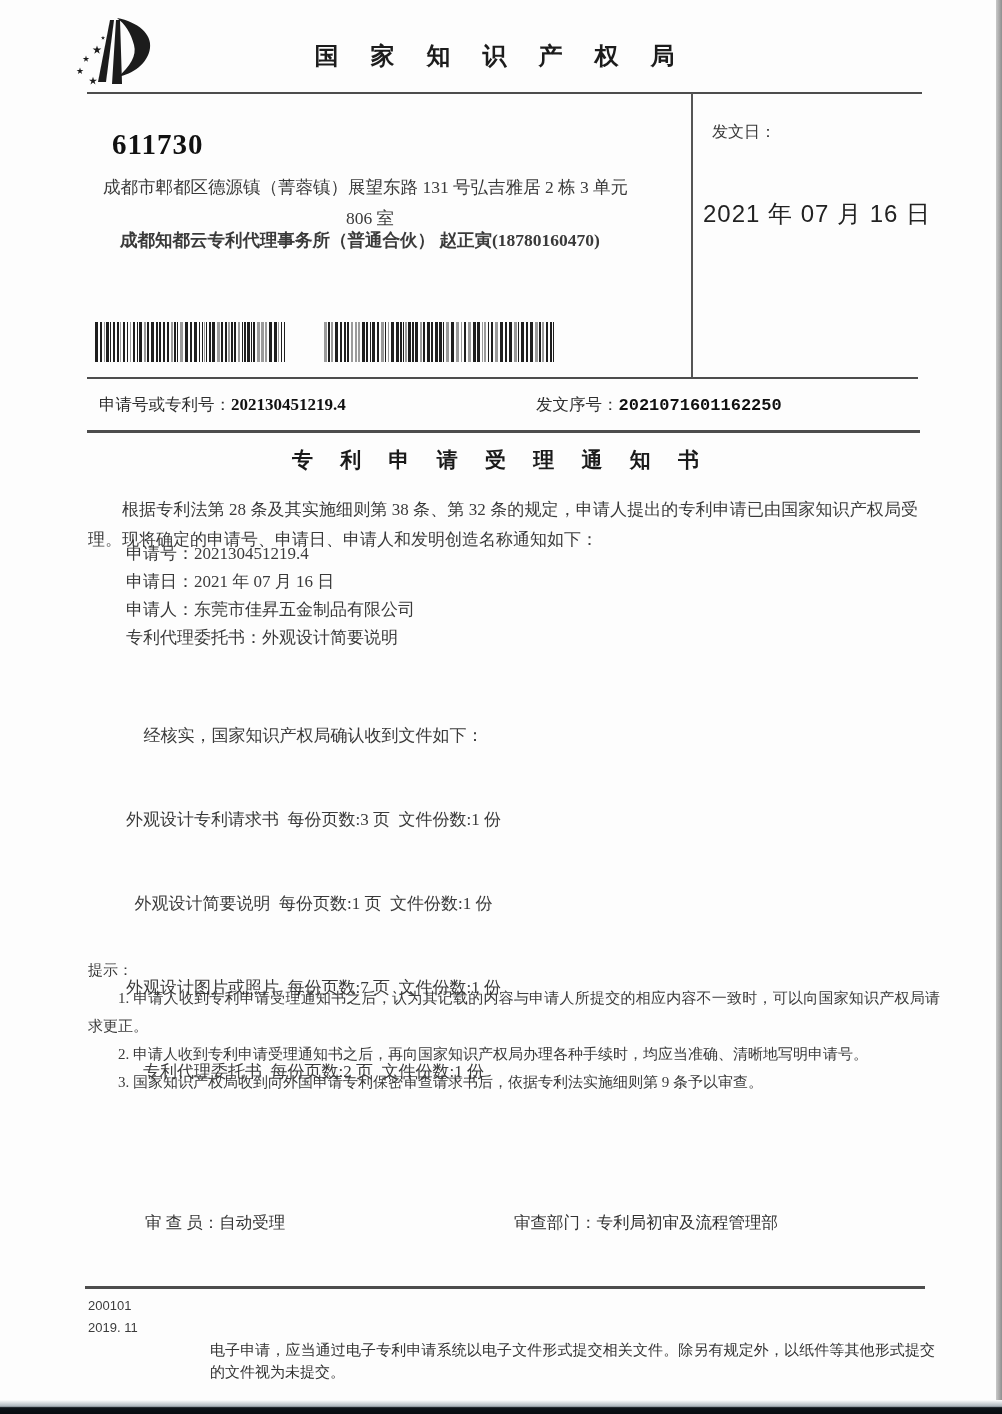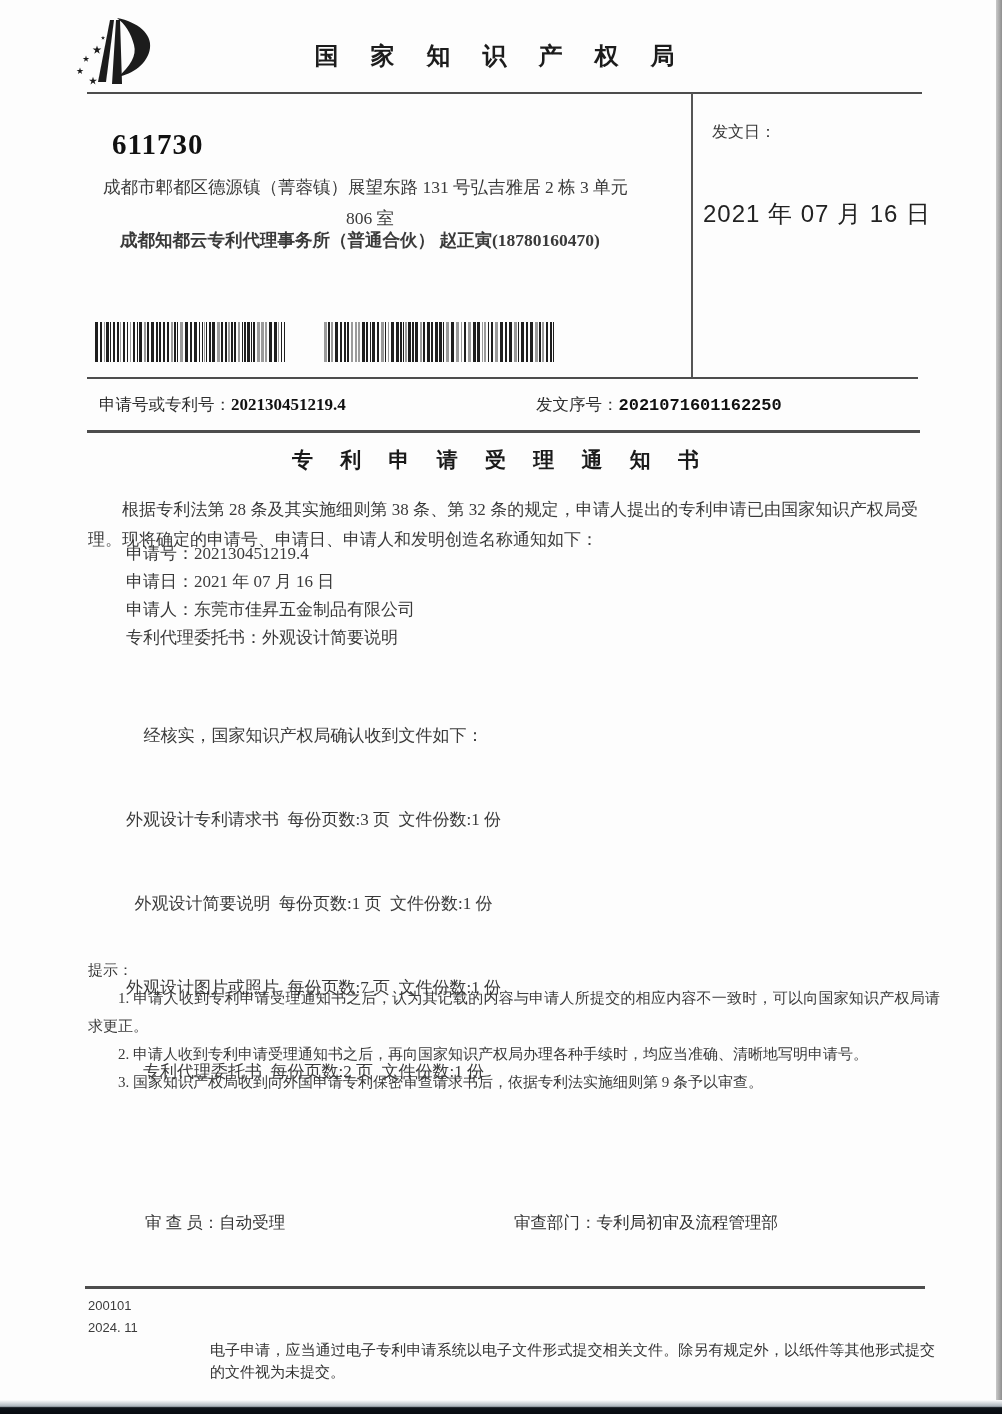--- a/index.html
+++ b/index.html
@@ -130,20 +130,20 @@
 <div class="abs signoff signoff-examiner">
   <span>审 查 员：</span><span>自动受理</span>
 </div>
 <div class="abs signoff signoff-dept">
   <span>审查部门：</span><span>专利局初审及流程管理部</span>
 </div>
 
 <div class="abs rule rule-thick rule-footer"></div>
 <div class="abs footer-codes">
   <div>200101</div>
-  <div>2024. 11</div>
+  <div>2019. 11</div>
 </div>
 <div class="abs footer-text">
   <p>电子申请，应当通过电子专利申请系统以电子文件形式提交相关文件。除另有规定外，以纸件等其他形式提交的文件视为未提交。</p>
 </div>
 
 <div class="scan-edge-right"></div>
 <div class="scan-edge-bottom"></div>
 
 </body></html>

